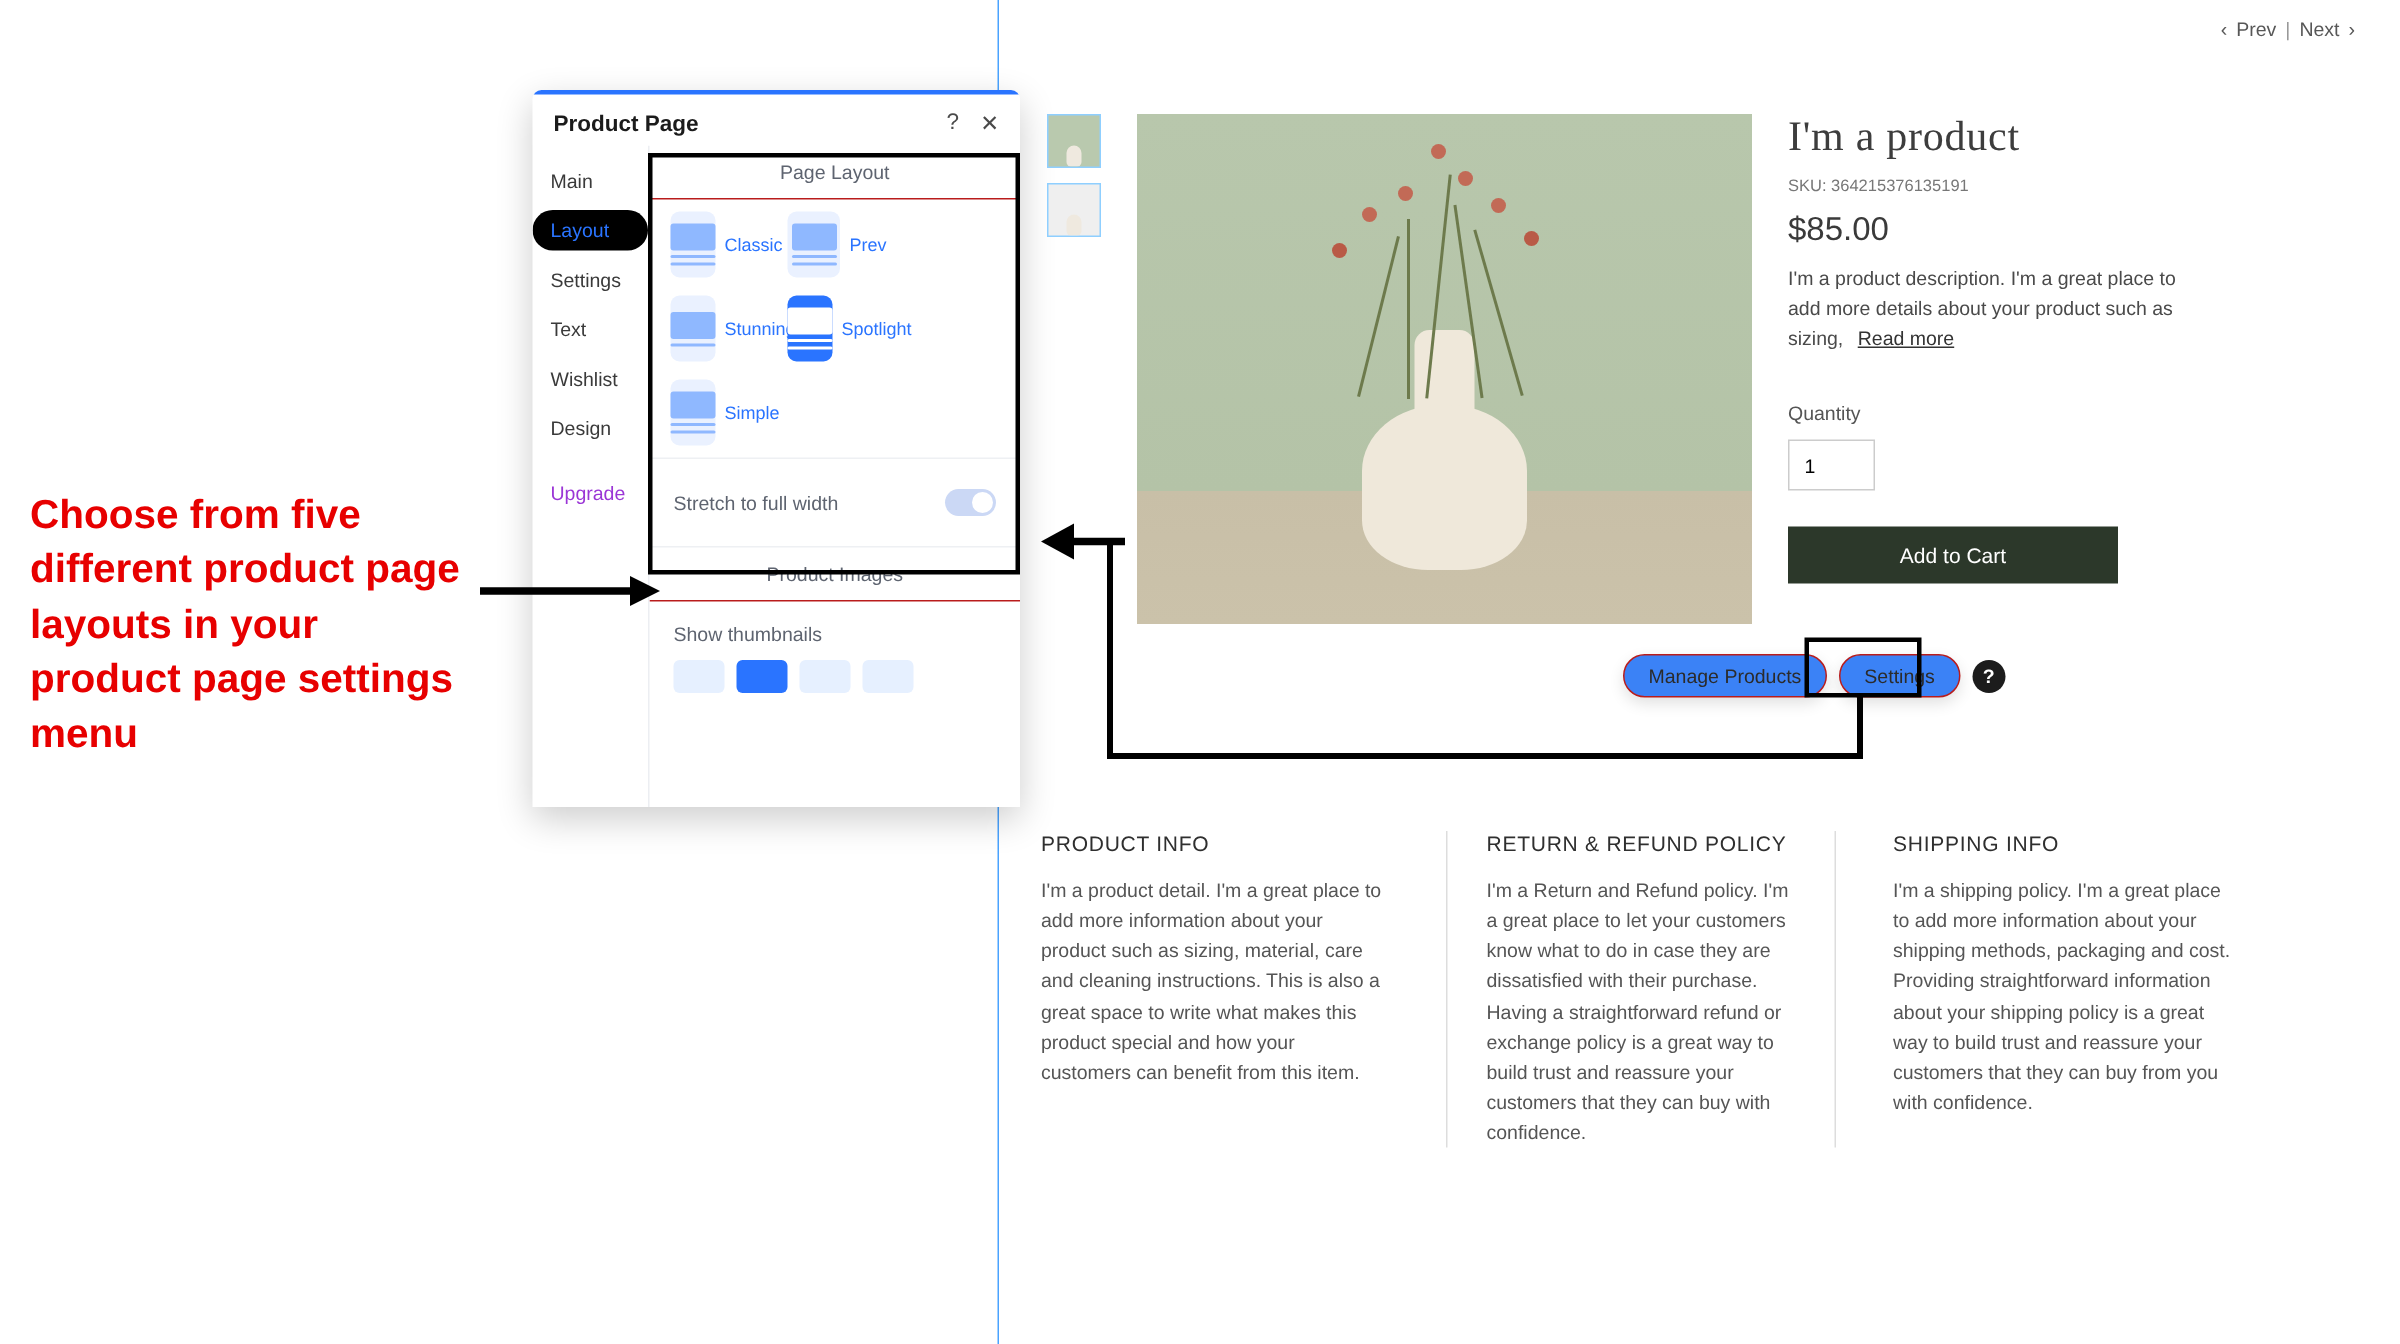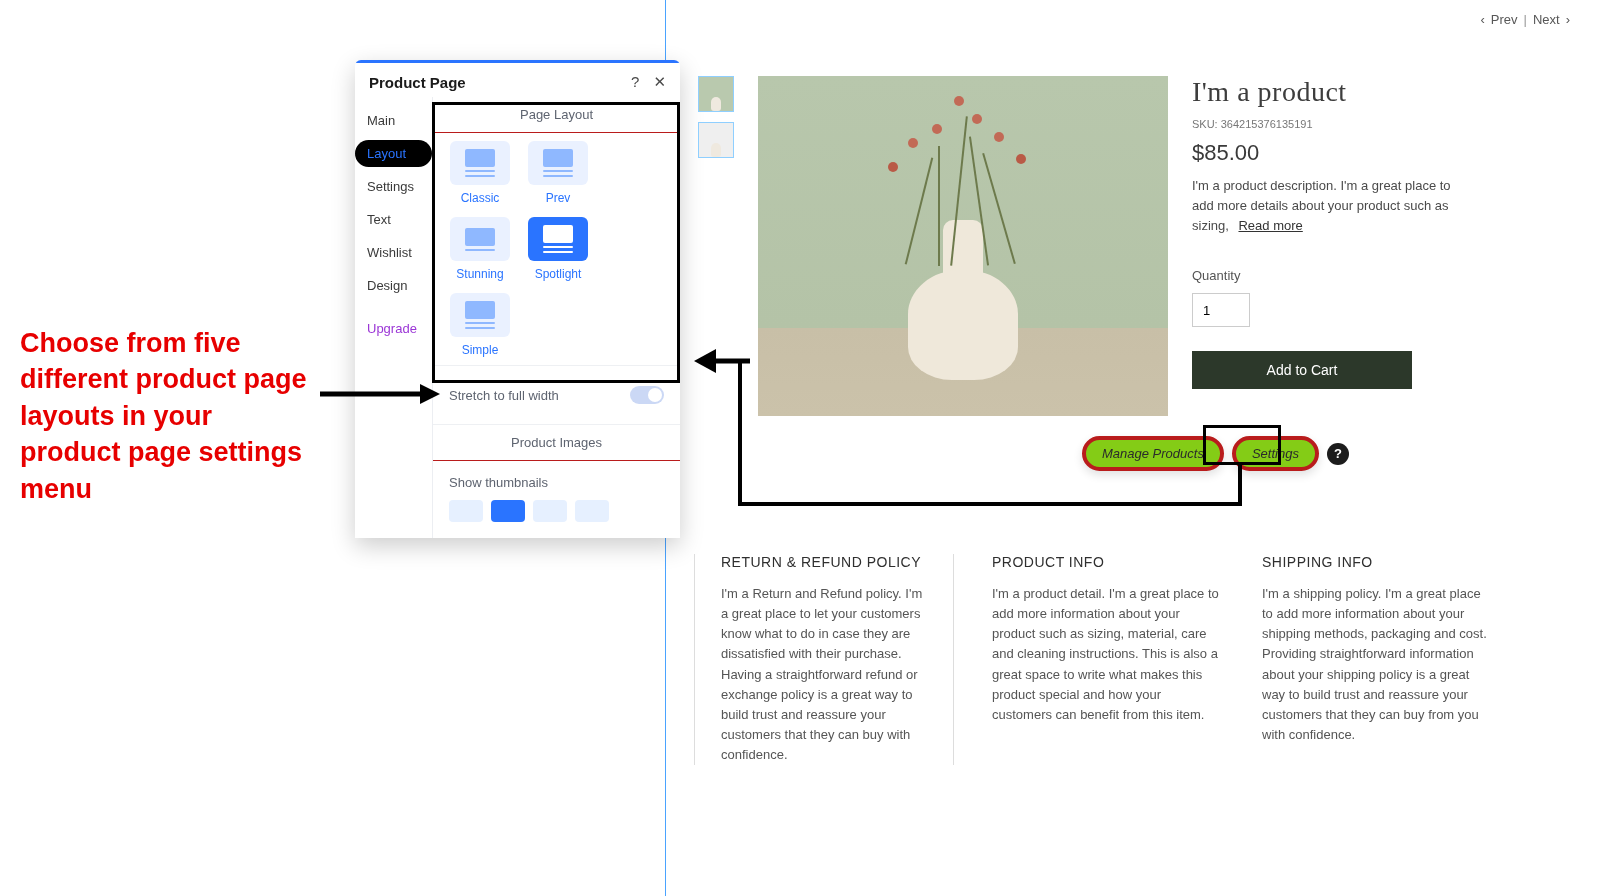--- a/index.html
+++ b/index.html
@@ -23,21 +23,21 @@
   .panel-head .icons { display:flex; gap:14px; color:#4a4a4a; font-size:15px; }
   .panel-body { display:flex; flex:1; overflow:hidden; }
   .tabs { width:78px; border-right:1px solid #eceef2; padding-top:10px; display:flex; flex-direction:column; gap:6px; }
   .tab { font-size:13px; color:#3a3a3a; padding:6px 4px 6px 12px; border-radius:14px; cursor:pointer; }
   .tab.active { background:#000000; color:#2a74ff; }
   .tab.upgrade { color:#9b36d6; margin-top:10px; }
   .pcontent { flex:1; overflow:hidden; }
   .section-h { font-size:13px; color:#5e6470; text-align:center; padding:10px 0; border-bottom:1px solid #b91c1c; }
   .sub { font-size:13px; color:#5e6470; padding:14px 14px 4px 16px; }
   .layout-grid { display:flex; flex-wrap:wrap; gap:12px; padding:8px 12px 8px 14px; }
-  .lcell { width:66px; display:flex; flex-direction:column; align-items:center; gap:6px; font-size:12px; color:#2a74ff; }
+  .lcell { width:66px; display:flex; flex-direction:row; align-items:center; gap:6px; font-size:12px; color:#2a74ff; }
   .lthumb { width:60px; height:44px; border-radius:6px; background:#eaf1ff; display:flex; flex-direction:column; align-items:center; justify-content:center; gap:3px; }
   .lthumb.sel { background:#2a74ff; }
   .lthumb .pic { width:30px; height:18px; background:#8fb8ff; border-radius:2px; position:relative; }
   .lthumb.sel .pic { background:#fff; }
   .lthumb .ln { width:30px; height:2px; background:#8fb8ff; border-radius:1px; }
   .lthumb.sel .ln { background:#fff; }
   .panel-outline { position:absolute; top:102px; left:432px; width:248px; height:281px; border:3px solid #000; pointer-events:none; }
   .stretch-row { display:flex; align-items:center; justify-content:space-between; padding:20px 16px; font-size:13px; color:#5e6470; border-bottom:1px solid #eef0f3; border-top:1px solid #eef0f3; }
   .toggle { width:34px; height:18px; border-radius:10px; background:#cbd8f5; position:relative; }
   .toggle .knob { position:absolute; right:2px; top:2px; width:14px; height:14px; border-radius:50%; background:#fff; }
@@ -61,21 +61,21 @@
   .sku { font-size:11px; color:#777; }
   .price { font-size:22px; color:#3a3a3a; }
   .desc { font-size:13px; line-height:1.55; color:#4a4a4a; }
   .read { text-decoration:underline; font-size:13px; color:#333; display:inline-block; margin-left:6px; }
   .qlabel { font-size:13px; color:#555; margin-top:22px; }
   .qty { width:58px; height:34px; border:1px solid #ccc; padding:6px 10px; font-size:13px; }
   .addcart { margin-top:14px; width:220px; height:38px; background:#2c382a; color:#fff; border:none; font-size:14px; cursor:pointer; }
 
   
   .chips { position:absolute; top:436px; left:1082px; display:flex; align-items:center; gap:8px; }
-  .chip { padding:6px 16px; border-radius:18px; background:#84cc16; border:4px solid #b91c1c; font-size:13px; box-shadow:0 4px 10px rgba(0,0,0,.12); cursor:pointer;font-style:italic; }
+  .chip { padding:6px 16px; border-radius:18px; background:#3b82f6; border:1px solid #b91c1c; font-size:13px; box-shadow:0 4px 10px rgba(0,0,0,.12); cursor:pointer; }
   .qmark { width:22px; height:22px; border-radius:50%; background:#1c1c1c; color:#fff; display:flex; align-items:center; justify-content:center; font-size:13px; font-weight:700; }
   .settings-outline { position:absolute; top:425px; left:1203px; width:78px; height:40px; border:3px solid #000; pointer-events:none; }
 
   
   .arrow-right { position:absolute; top:380px; left:320px; }
   .arrow-left  { position:absolute; top:346px; left:694px; }
   .arrow svg { display:block; }
 
   
   .connector { position:absolute; pointer-events:none; }
@@ -243,25 +243,25 @@
     </svg>
 </div>
 <div class="arrow arrow-left">
   <svg width="56" height="30">
       <polygon points="0,15 22,3 22,27" fill="#000"></polygon>
       <line x1="20" y1="15" x2="56" y2="15" stroke="#000" stroke-width="5"></line>
     </svg>
 </div>
 
 <div class="infocols">
+  <div class="col">
+    <h4>PRODUCT INFO</h4>
+    <p>I'm a product detail. I'm a great place to add more information about your product such as sizing, material, care and cleaning instructions. This is also a great space to write what makes this product special and how your customers can benefit from this item.</p>
+  </div>
   <div class="col mid">
     <h4>RETURN &amp; REFUND POLICY</h4>
     <p>I'm a Return and Refund policy. I'm a great place to let your customers know what to do in case they are dissatisfied with their purchase. Having a straightforward refund or exchange policy is a great way to build trust and reassure your customers that they can buy with confidence.</p>
   </div>
-  <div class="col">
-    <h4>PRODUCT INFO</h4>
-    <p>I'm a product detail. I'm a great place to add more information about your product such as sizing, material, care and cleaning instructions. This is also a great space to write what makes this product special and how your customers can benefit from this item.</p>
-  </div>
   <div class="col right">
     <h4>SHIPPING INFO</h4>
     <p>I'm a shipping policy. I'm a great place to add more information about your shipping methods, packaging and cost. Providing straightforward information about your shipping policy is a great way to build trust and reassure your customers that they can buy from you with confidence.</p>
   </div>
 </div>
 
 </body></html>

